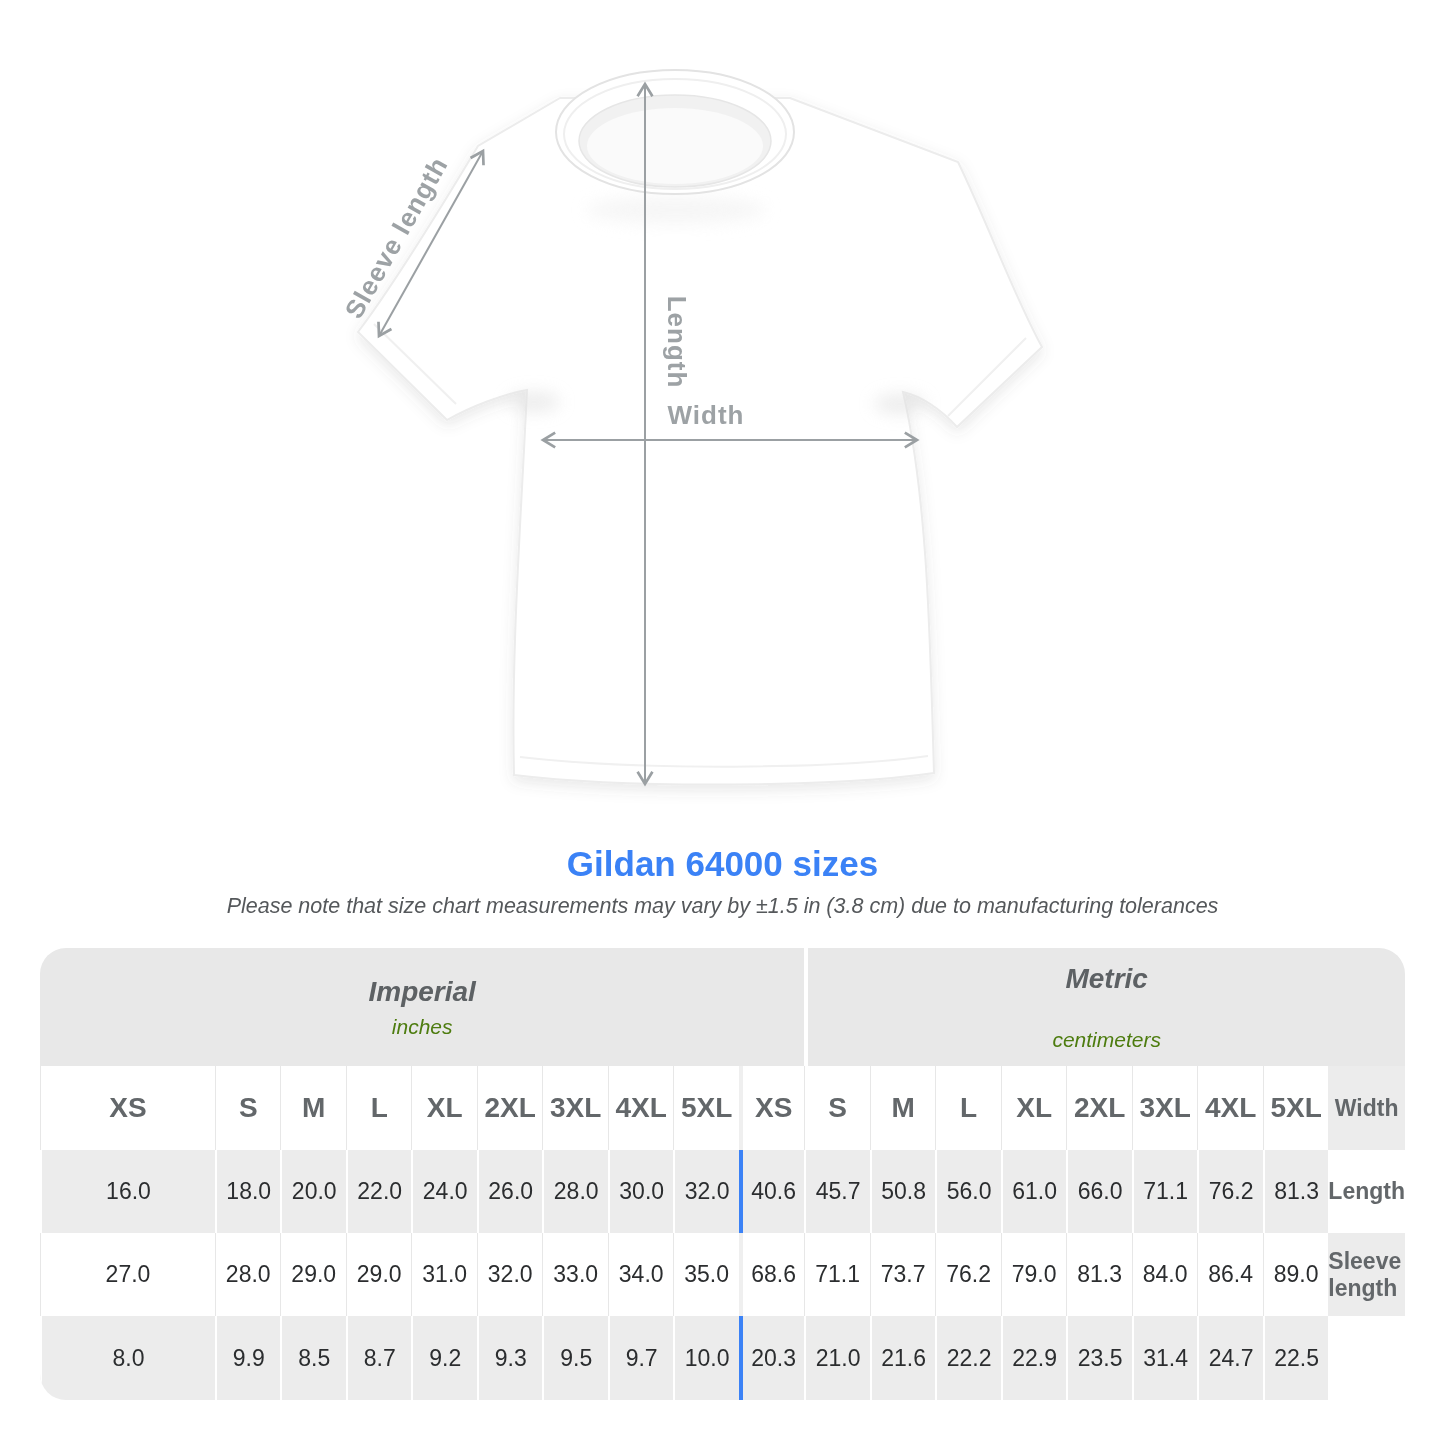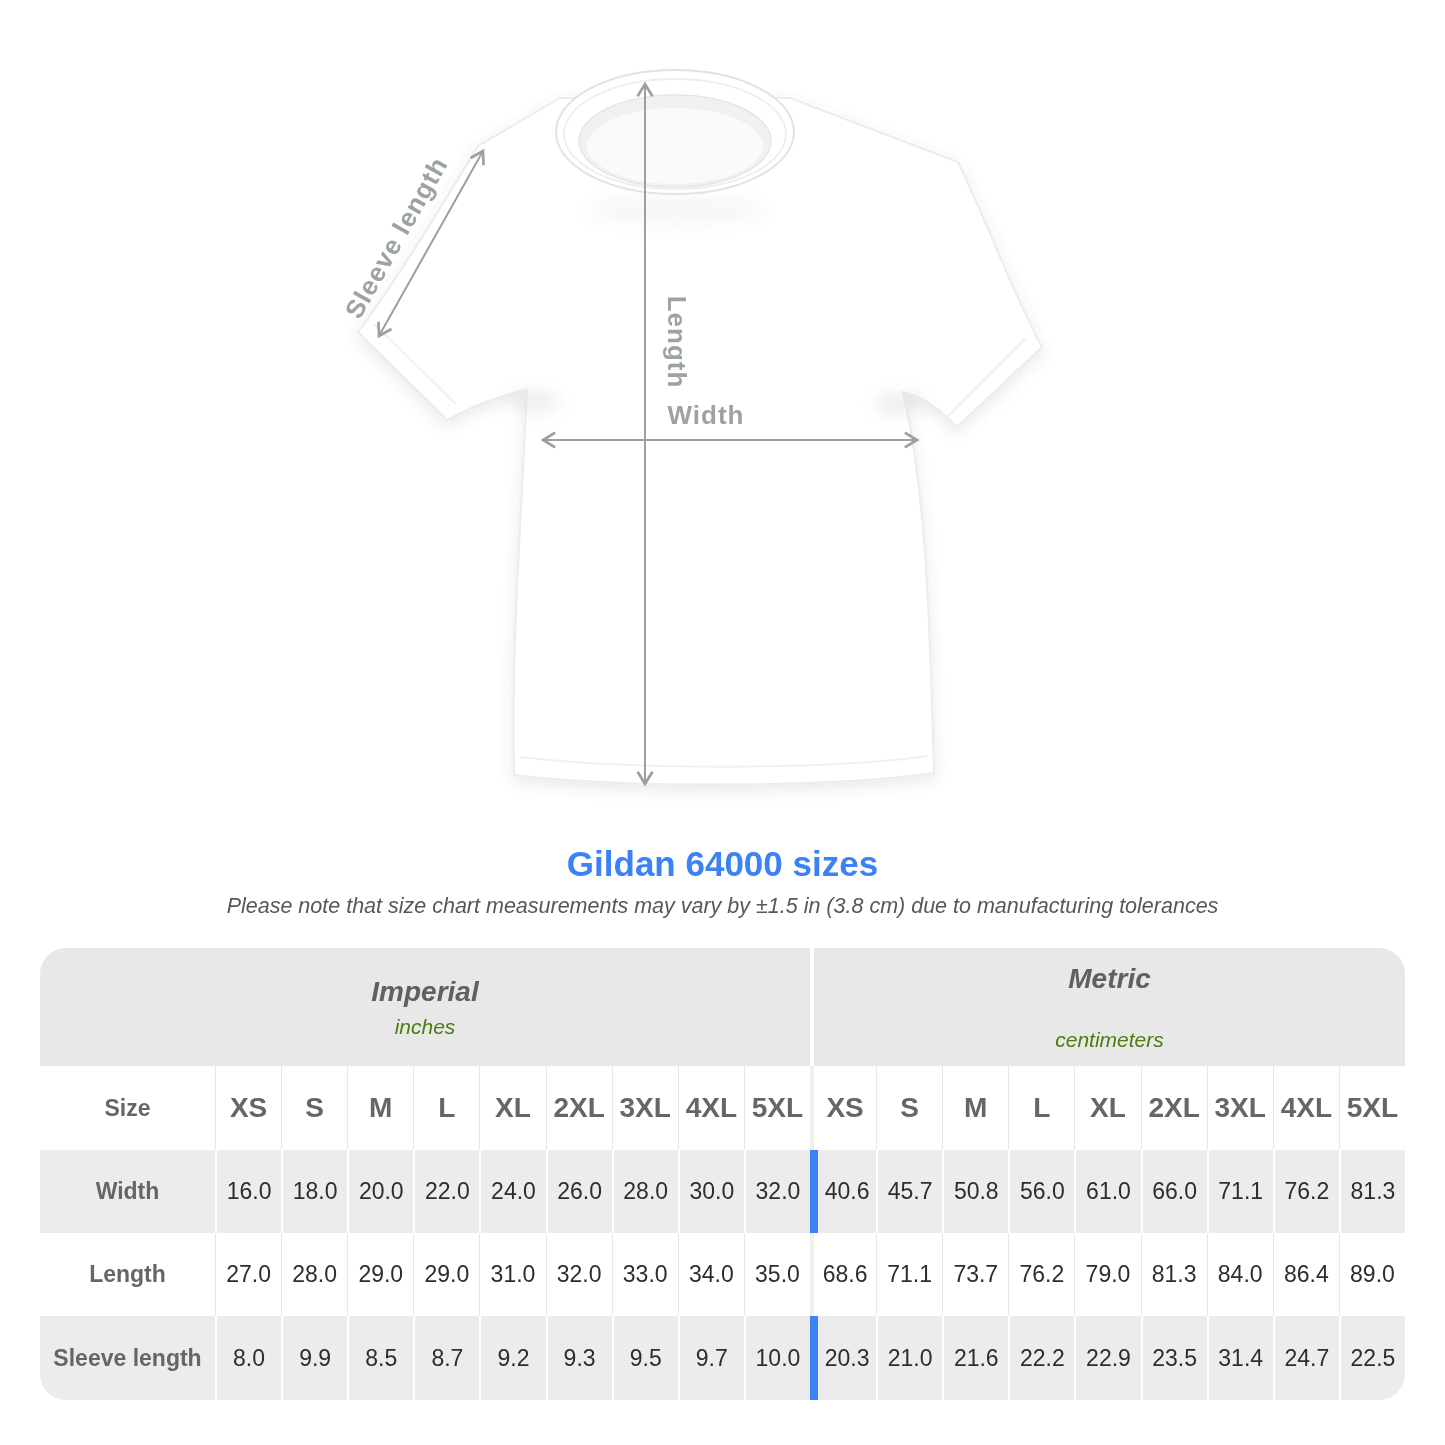--- a/index.html
+++ b/index.html
@@ -34,21 +34,21 @@
   .band-sub{font-size:21px;font-style:italic;color:#4d7c0f;}
   .cell{display:flex;align-items:center;justify-content:center;font-size:23px;}
   .lab{font-weight:bold;color:#63676a;}
   .colh{font-weight:bold;color:#63676a;font-size:28px;}
   .val{color:#2b2d2f;}
   .bg-w{background:#ffffff;}
   .bg-g{background:#ececec;}
   .bl-w{border-left:1px solid #e7e7e7;}
   .bl-g{border-left:2px solid #ffffff;}
   .sec-w{border-left:4px solid #efefef;}
-  .sec-g{border-left:8px solid #3b82f6;}
+  .sec-g{border-left:4px solid #3b82f6;}
 </style>
 </head>
 <body>
 
 <svg class="figure" width="1445" height="820" viewBox="0 0 1445 820">
   <defs>
     <marker id="arr" viewBox="-12 -8 17 16" refX="0" refY="0" markerWidth="23" markerHeight="22" markerUnits="userSpaceOnUse" orient="auto-start-reverse">
       <path d="M -9 -5.5 L 0 0 L -9 5.5" fill="none" stroke="#9ba0a3" stroke-width="2"></path>
     </marker>
     <filter id="soft" x="-8%" y="-8%" width="116%" height="116%">
@@ -109,21 +109,20 @@
 
 <div class="size-table" id="sizeTable">
   <div class="band imp">
     <div class="band-title">Imperial</div>
     <div class="band-sub">inches</div>
   </div>
   <div class="band met">
     <div class="band-title">Metric</div>
     <div class="band-sub">centimeters</div>
   </div>
-<div class="cell lab bg-w">Size</div>
     <div class="cell colh bg-w bl-w">XS</div>
     <div class="cell colh bg-w bl-w">S</div>
     <div class="cell colh bg-w bl-w">M</div>
     <div class="cell colh bg-w bl-w">L</div>
     <div class="cell colh bg-w bl-w">XL</div>
     <div class="cell colh bg-w bl-w">2XL</div>
     <div class="cell colh bg-w bl-w">3XL</div>
     <div class="cell colh bg-w bl-w">4XL</div>
     <div class="cell colh bg-w bl-w">5XL</div>
     <div class="cell colh bg-w sec-w">XS</div>

